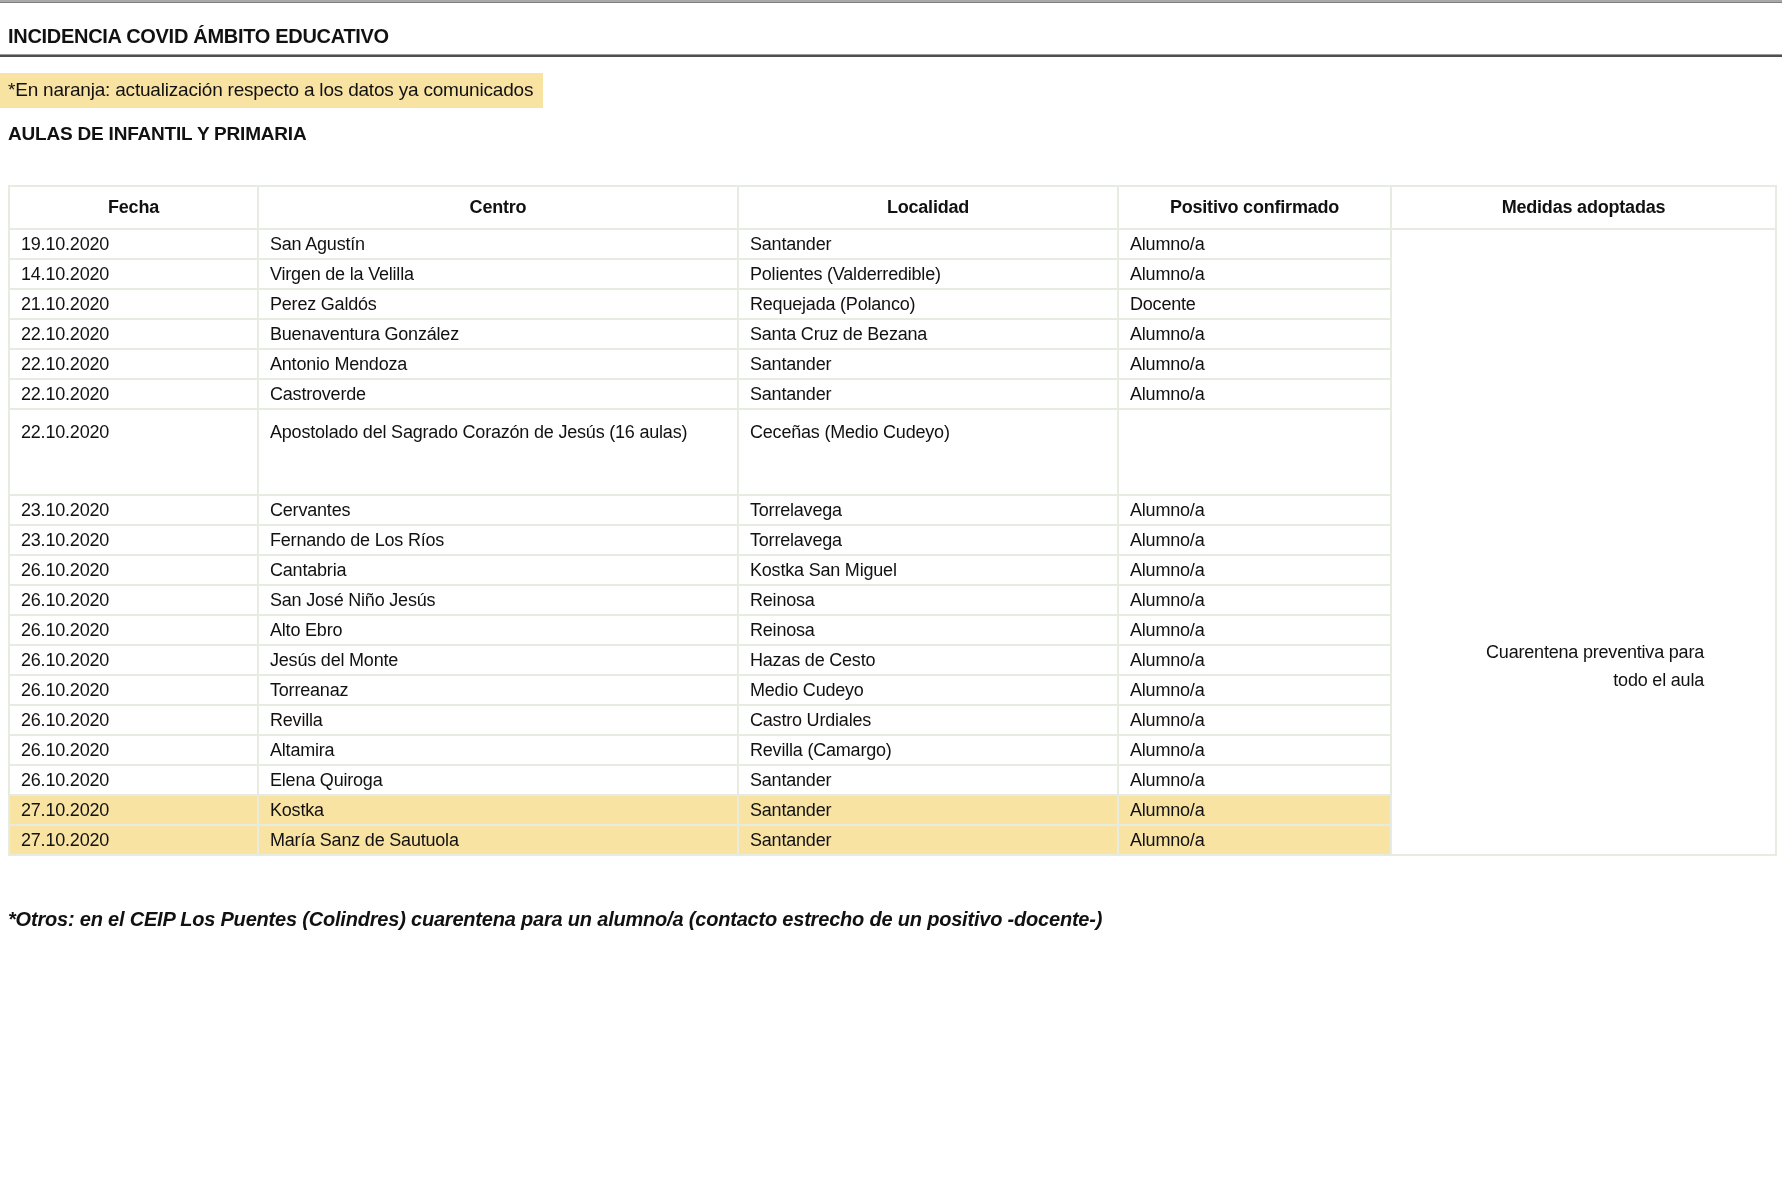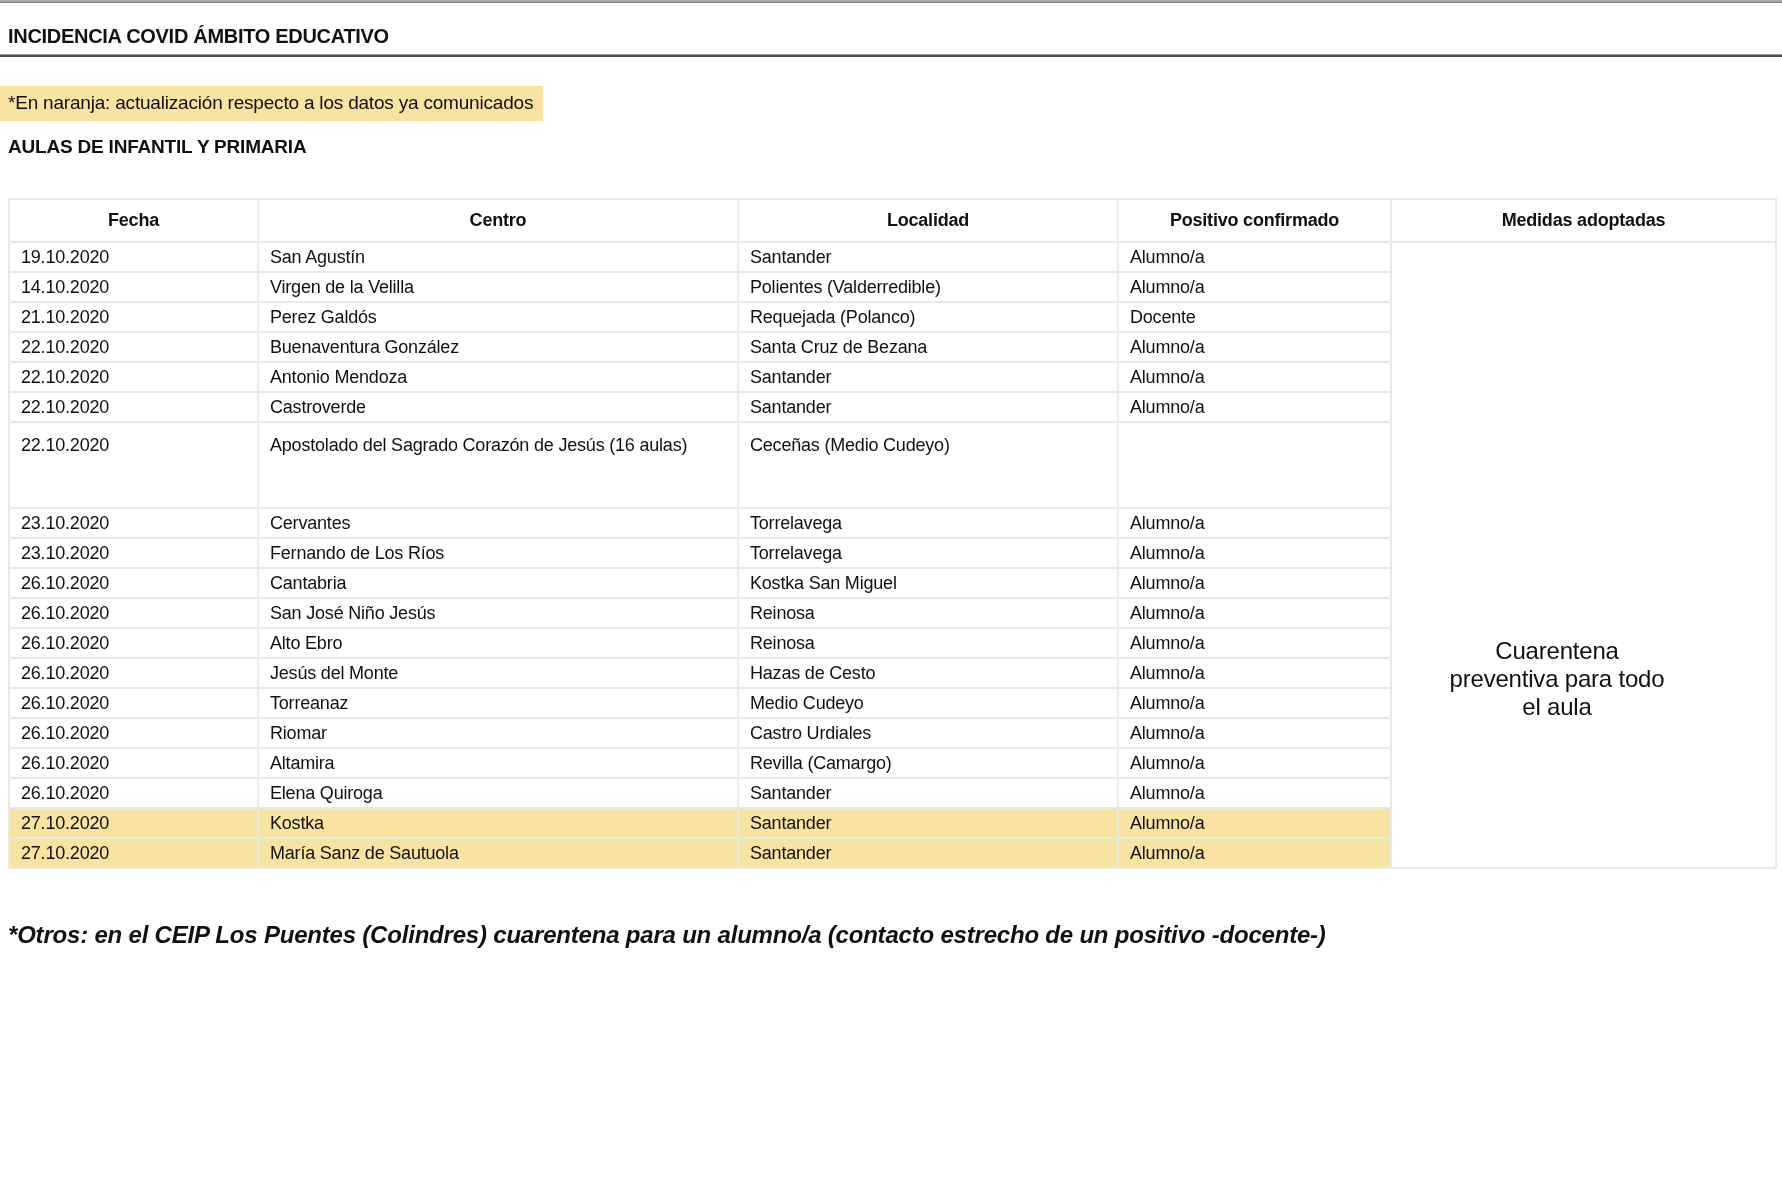--- a/index.html
+++ b/index.html
@@ -32,21 +32,21 @@
   .date-line { font-size: 19px; letter-spacing: -0.2px; line-height: 25px; }
 
   .sep {
     position: relative; left: -8px; width: 1782px; height: 3px;
     background: var(--sep); border: none; border-top: 1px solid #9a9a9a;
     margin-top: 6px;
   }
 
   .note {
     display: inline-block;
-    margin-top: 29px; margin-left: -8px;
+    margin-top: 16px; margin-left: -8px;
     padding: 6px 10px 7px 8px;
     background: var(--hl);
     font-size: 19px; letter-spacing: -0.2px;
   }
 
   .section-title {
     margin-top: 15px;
     font-size: 19px; font-weight: bold; letter-spacing: -0.2px;
   }
 
@@ -69,29 +69,29 @@
   table.covid tbody tr.tall { height: 86px; }
   table.covid tbody tr.tall td { vertical-align: top; padding-top: 9px; line-height: 27px; }
   .centro-inner { max-width: 440px; }
   tr.hl td { background: var(--hl); }
   td.measures-cell {
     vertical-align: top;
     padding: 0 !important;
     background: #ffffff !important;
   }
   .measures-text {
-    margin-top: 247px; margin-left: 56px;
+    margin-top: 247px; margin-left: 94px;
     width: 218px;
-    font-size: 24px; line-height: 28px; letter-spacing: -0.2px;
-    text-align: center;
+    font-size: 18px; line-height: 28px; letter-spacing: -0.2px;
+    text-align: right;
   }
 
   .footer-note {
     margin-top: 52px;
-    font-size: 24px; font-weight: bold; font-style: italic;
+    font-size: 20px; font-weight: bold; font-style: italic;
     letter-spacing: -0.2px;
   }
 </style>
 </head>
 <body>
 
 <div class="page">
   <div class="top-bar"></div>
 
   <div class="doc-title">INCIDENCIA COVID ÁMBITO EDUCATIVO</div>
@@ -231,21 +231,21 @@
           <td>26.10.2020</td>
           <td>
             <div class="centro-inner">Torreanaz</div>
           </td>
           <td>Medio Cudeyo</td>
           <td>Alumno/a</td>
         </tr>
         <tr>
           <td>26.10.2020</td>
           <td>
-            <div class="centro-inner">Riomar</div>
+            <div class="centro-inner">Revilla</div>
           </td>
           <td>Castro Urdiales</td>
           <td>Alumno/a</td>
         </tr>
         <tr>
           <td>26.10.2020</td>
           <td>
             <div class="centro-inner">Altamira</div>
           </td>
           <td>Revilla (Camargo)</td>

